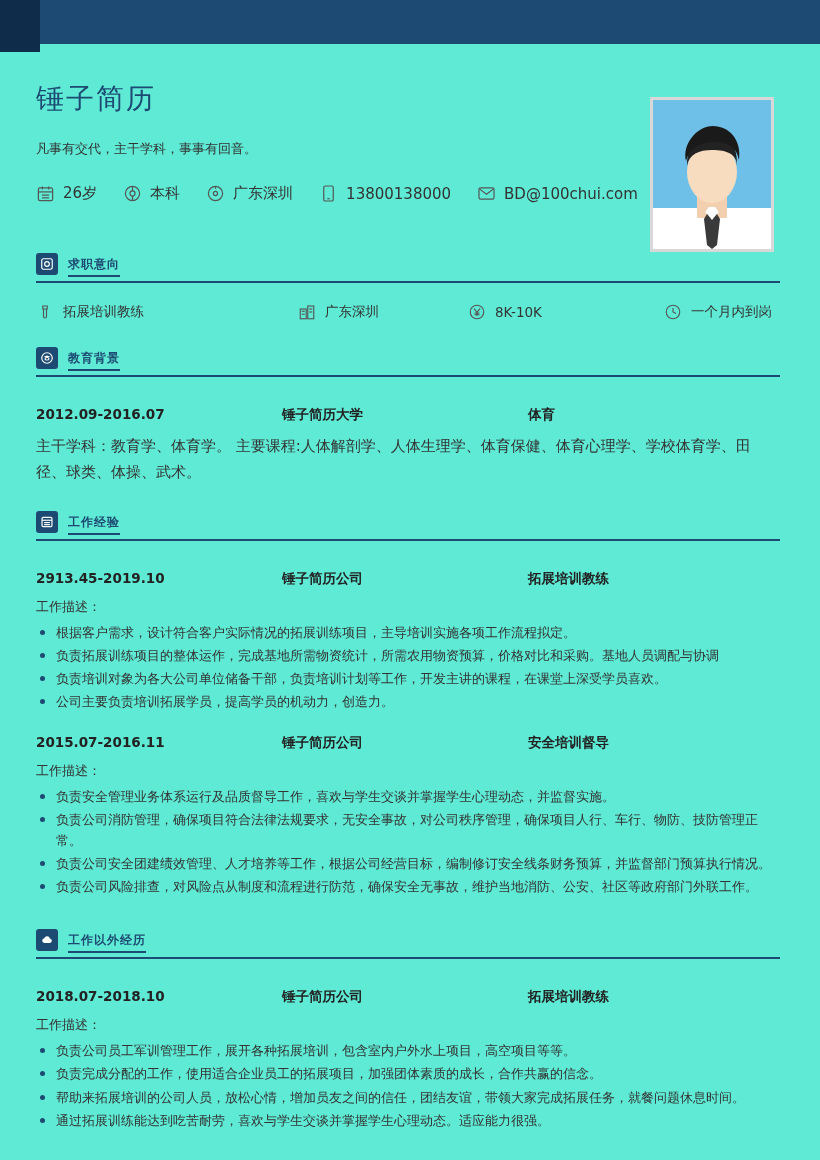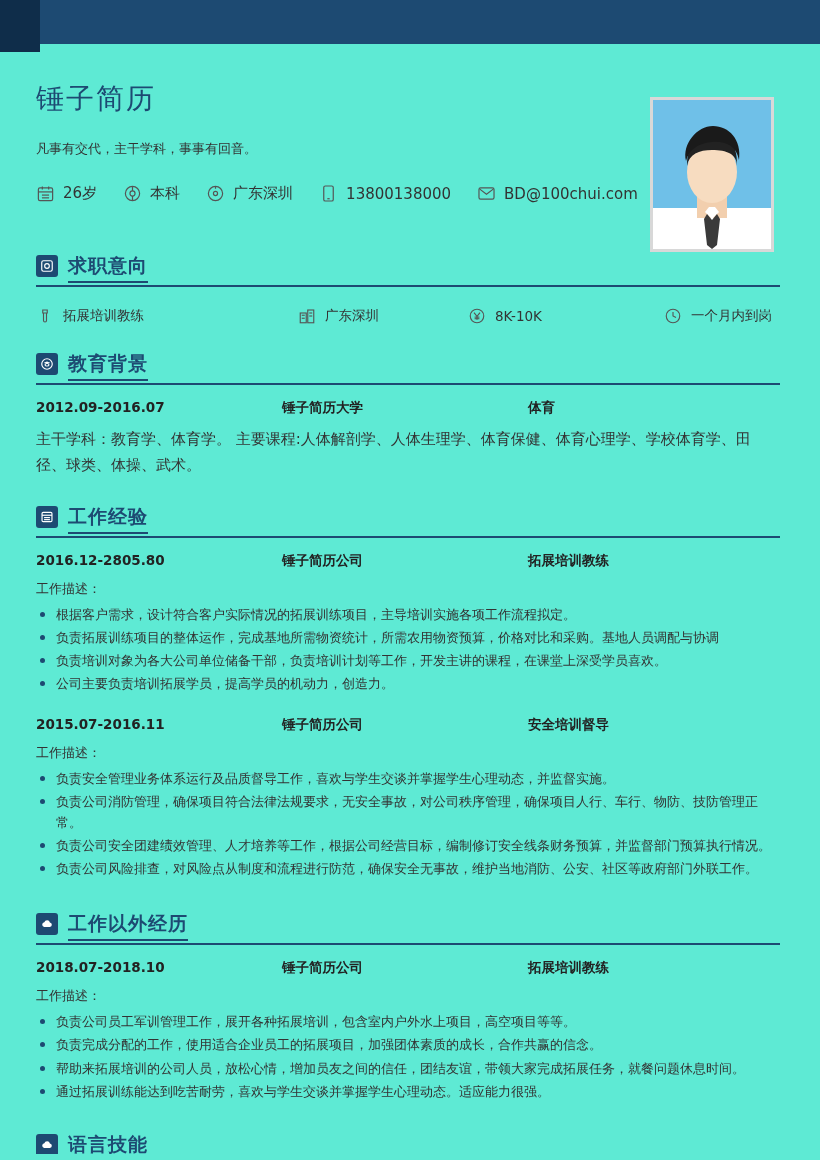--- a/index.html
+++ b/index.html
@@ -73,21 +73,21 @@
     gap: 10px;
     margin-bottom: 6px;
   }
   .sec-head .sec-ico {
     width: 22px; height: 22px;
     background: #1d4a72;
     border-radius: 3px;
     display: flex; align-items: center; justify-content: center;
   }
   .sec-title {
-    font-size: 19px;
+    font-size: 12px;
     font-weight: bold;
     color: #1d4a72;
     letter-spacing: 1px;
     position: relative;
   }
   .sec-title::after {
     content: "";
     position: absolute;
     left: 0; right: 0; bottom: -4px;
     height: 2px;
@@ -107,21 +107,21 @@
     font-size: 13.5px;
     color: #333;
   }
   .intent-item { display: flex; align-items: center; }
   .intent-item .label { margin-left: 9px; }
   .i1 { width: 262px; }
   .i2 { width: 170px; }
   .i3 { width: 196px; }
 
   
-  .entry { margin-top: 14px; }
+  .entry { margin-top: 29px; }
   .entry-row {
     display: flex;
     font-size: 13.5px;
     font-weight: bold;
     color: #222;
     margin-bottom: 10px;
   }
   .e-date { width: 246px; }
   .e-org  { width: 246px; }
   .e-role { flex: 1; }
@@ -340,21 +340,21 @@
           <line x1="7" y1="13" x2="17" y2="13"></line>
             <line x1="7" y1="16.5" x2="17" y2="16.5"></line>
         </svg>
       </span>
       <span class="sec-title">工作经验</span>
     </div>
     <div class="sec-rule"></div>
 
     <div class="entry">
       <div class="entry-row">
-        <div class="e-date">2016.12-2805.80</div>
+        <div class="e-date">2913.45-2019.10</div>
         <div class="e-org">锤子简历公司</div>
         <div class="e-role">拓展培训教练</div>
       </div>
       <div class="desc-label">工作描述：</div>
       <ul class="bullets">
         <li>根据客户需求，设计符合客户实际情况的拓展训练项目，主导培训实施各项工作流程拟定。</li>
         <li>负责拓展训练项目的整体运作，完成基地所需物资统计，所需农用物资预算，价格对比和采购。基地人员调配与协调</li>
         <li>负责培训对象为各大公司单位储备干部，负责培训计划等工作，开发主讲的课程，在课堂上深受学员喜欢。</li>
         <li>公司主要负责培训拓展学员，提高学员的机动力，创造力。</li>
       </ul>

